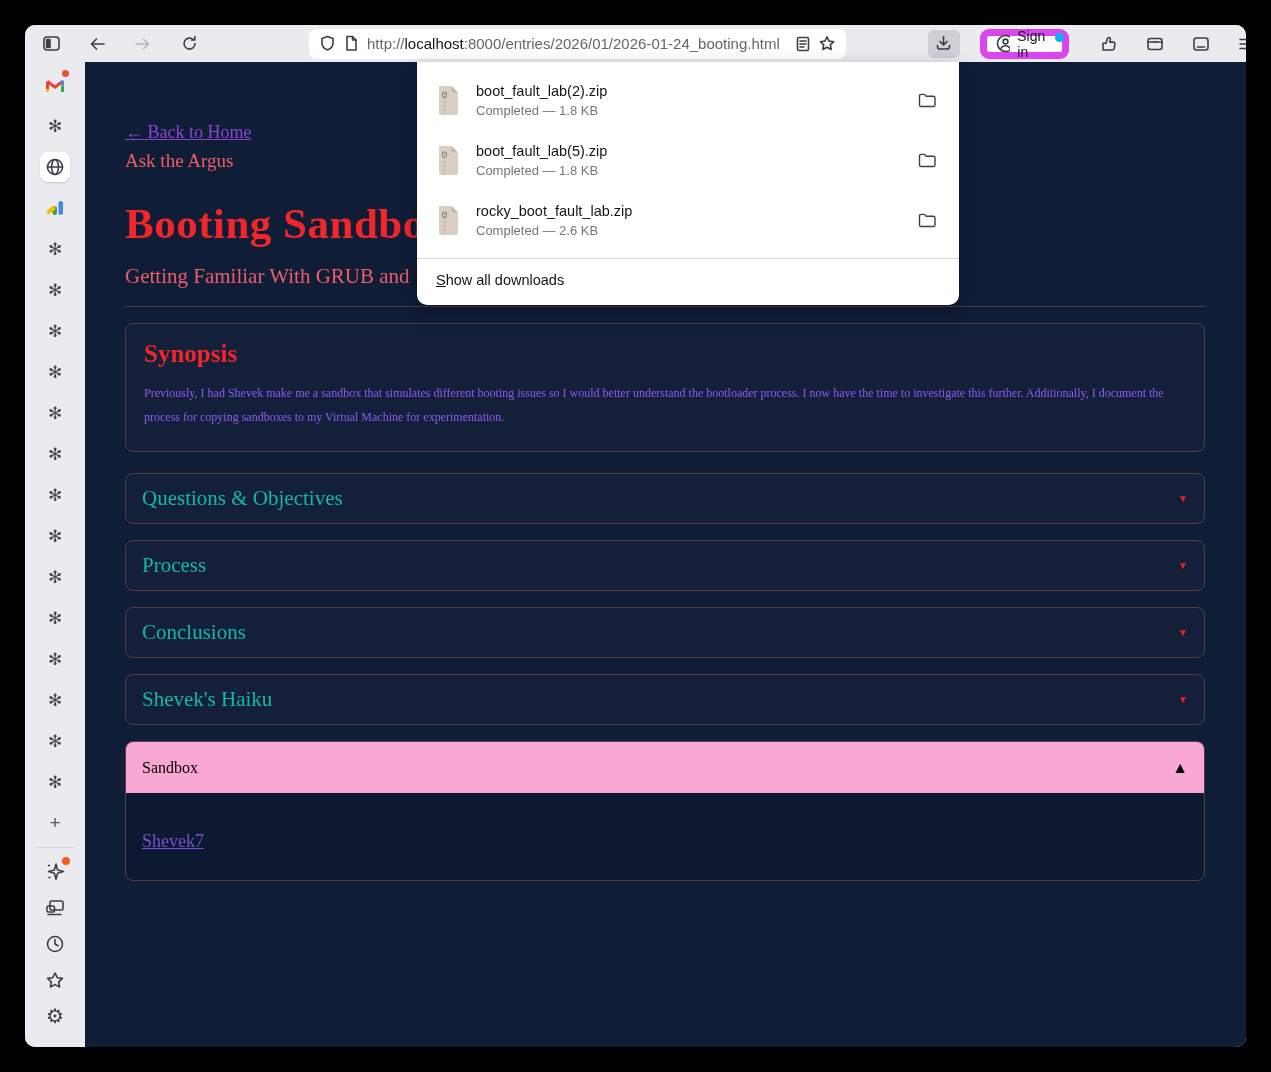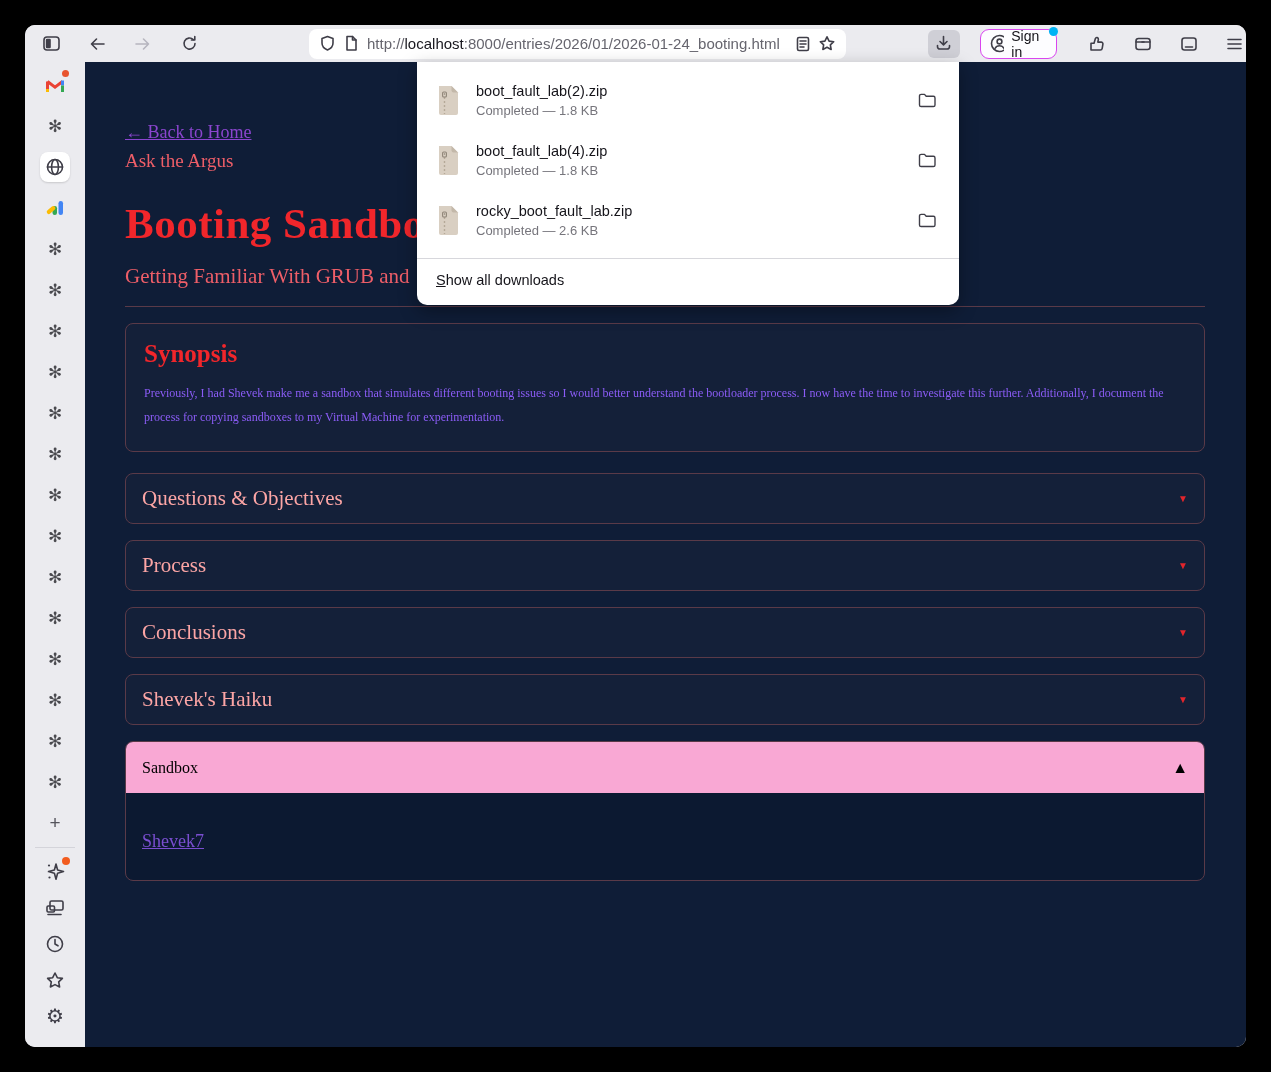--- a/index.html
+++ b/index.html
@@ -19,21 +19,21 @@
   .tb-btn.active { background:#cfcfd6; }
   .icon-stroke { stroke:#3f3e48; fill:none; stroke-width:1.6; stroke-linecap:round; stroke-linejoin:round; }
   .icon-stroke.dim { stroke:#b6b5bf; }
 
   .urlbar { margin-left:90px; width:590px; height:30px; background:#ffffff; border-radius:8px;
             display:flex; align-items:center; padding:0 10px; gap:8px; }
   .url-text { font-size:15px; color:#66656e; white-space:nowrap; overflow:hidden; }
   .url-text .host { color:#17161d; }
   .urlbar .spacer { flex:1; }
 
-  .signin { margin-left:6px; position:relative; height:30px; border:1px solid #d946ef; background:#fdfdff;
+  .signin { margin-left:6px; position:relative; height:30px; border:7px solid #d946ef; background:#fdfdff;
             border-radius:9px; display:flex; align-items:center; gap:7px; padding:0 12px 0 9px; }
   .signin-label { font-size:14px; color:#15141a; }
   .signin .bluedot { position:absolute; right:-2px; top:-3px; width:9px; height:9px;
                      border-radius:50%; background:#00b3f4; }
 
   .win-close { margin-left:14px; width:26px; height:26px; border-radius:50%; background:#dcdce1;
                display:flex; align-items:center; justify-content:center; }
 
   .dl-anchor { margin-left:68px; }
 
@@ -66,21 +66,21 @@
   .page-sub { font-size:21px; color:#ee5e68; margin-bottom:17px; white-space:nowrap; }
   .page-hr { border:none; border-top:1px solid #5a3a48; margin:0 0 16px; }
 
   .card { border:1px solid #5a3a48; border-radius:8px; background:#142039; }
   .synopsis { padding:16px 18px 22px; margin-bottom:21px; }
   .synopsis h2 { font-size:25px; color:#f1262b; margin-bottom:13px; font-weight:bold; }
   .synopsis p { font-size:12px; line-height:24px; color:#8b5cf6; width:1046px; }
 
   .section { height:51px; margin-bottom:16px; display:flex; align-items:center;
              justify-content:space-between; padding:0 16px; cursor:default; }
-  .section .sec-title { font-size:21px; color:#fca5a5; }
+  .section .sec-title { font-size:21px; color:#14b8a6; }
   .section .caret { font-size:10px; color:#e2252c; }
 
   .card.expanded { padding:0; overflow:hidden; height:auto; background:#0c1931; }
   .card.expanded .sec-head { height:51px; background:#f9a8d4; display:flex; align-items:center;
                              justify-content:space-between; padding:0 16px; }
   .sec-body { padding:38px 16px 28px; }
   .content-link { font-size:18px; color:#7a4ed1; text-decoration:underline; }
 
   
   .dl-panel { position:absolute; left:392px; top:37px; width:542px; height:243px; background:#ffffff;
@@ -367,21 +367,21 @@
 
       <div class="dl-item">
         <svg width="25" height="31">
           <path d="M3 1 h12.5 l6.5 6.5 V28 a2 2 0 0 1 -2 2 H5 a2 2 0 0 1 -2 -2 Z" fill="#d9cfc2"></path>
           <path d="M15.5 1 l6.5 6.5 h-4.5 a2 2 0 0 1 -2 -2 Z" fill="#c3b8a9"></path>
           <path d="M8.5 12 v17" stroke="#b5a998" stroke-width="1.4" stroke-dasharray="2 2"></path>
           <rect x="6.6" y="7" width="3.8" height="5" rx="1" fill="#d9cfc2" stroke="#8f8578" stroke-width="1.1"></rect>
           <circle cx="8.5" cy="9" r="0.8" fill="#8f8578"></circle>
         </svg>
         <div class="dl-texts">
-          <div class="dl-name">boot_fault_lab(4).zip</div>
+          <div class="dl-name">boot_fault_lab(5).zip</div>
           <div class="dl-status">Completed — 1.8 KB</div>
         </div>
         <div class="dl-folder">
           <svg width="19" height="16">
             <path d="M1.5 4 a1.6 1.6 0 0 1 1.6 -1.6 h3.4 l1.7 1.9 h7.2 a1.6 1.6 0 0 1 1.6 1.6 v7 a1.6 1.6 0 0 1 -1.6 1.6 H3.1 a1.6 1.6 0 0 1 -1.6 -1.6 Z" fill="none" stroke="#3f3e48" stroke-width="1.4" stroke-linejoin="round"></path>
           </svg>
         </div>
       </div>
 
       <div class="dl-item">

